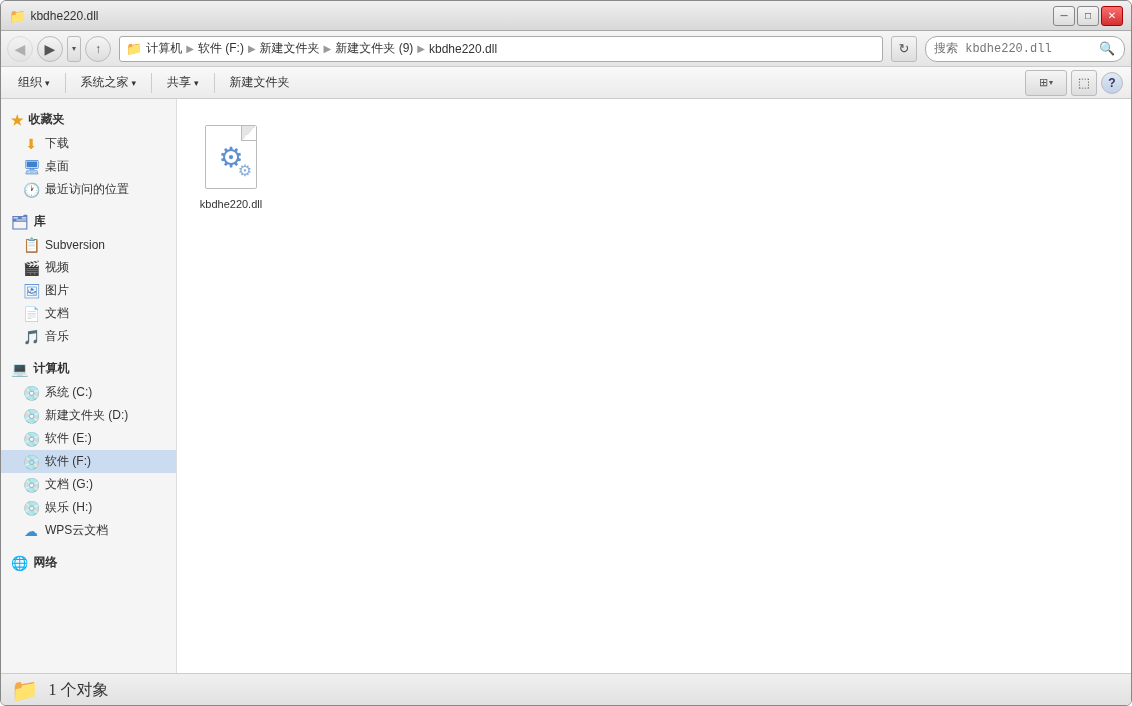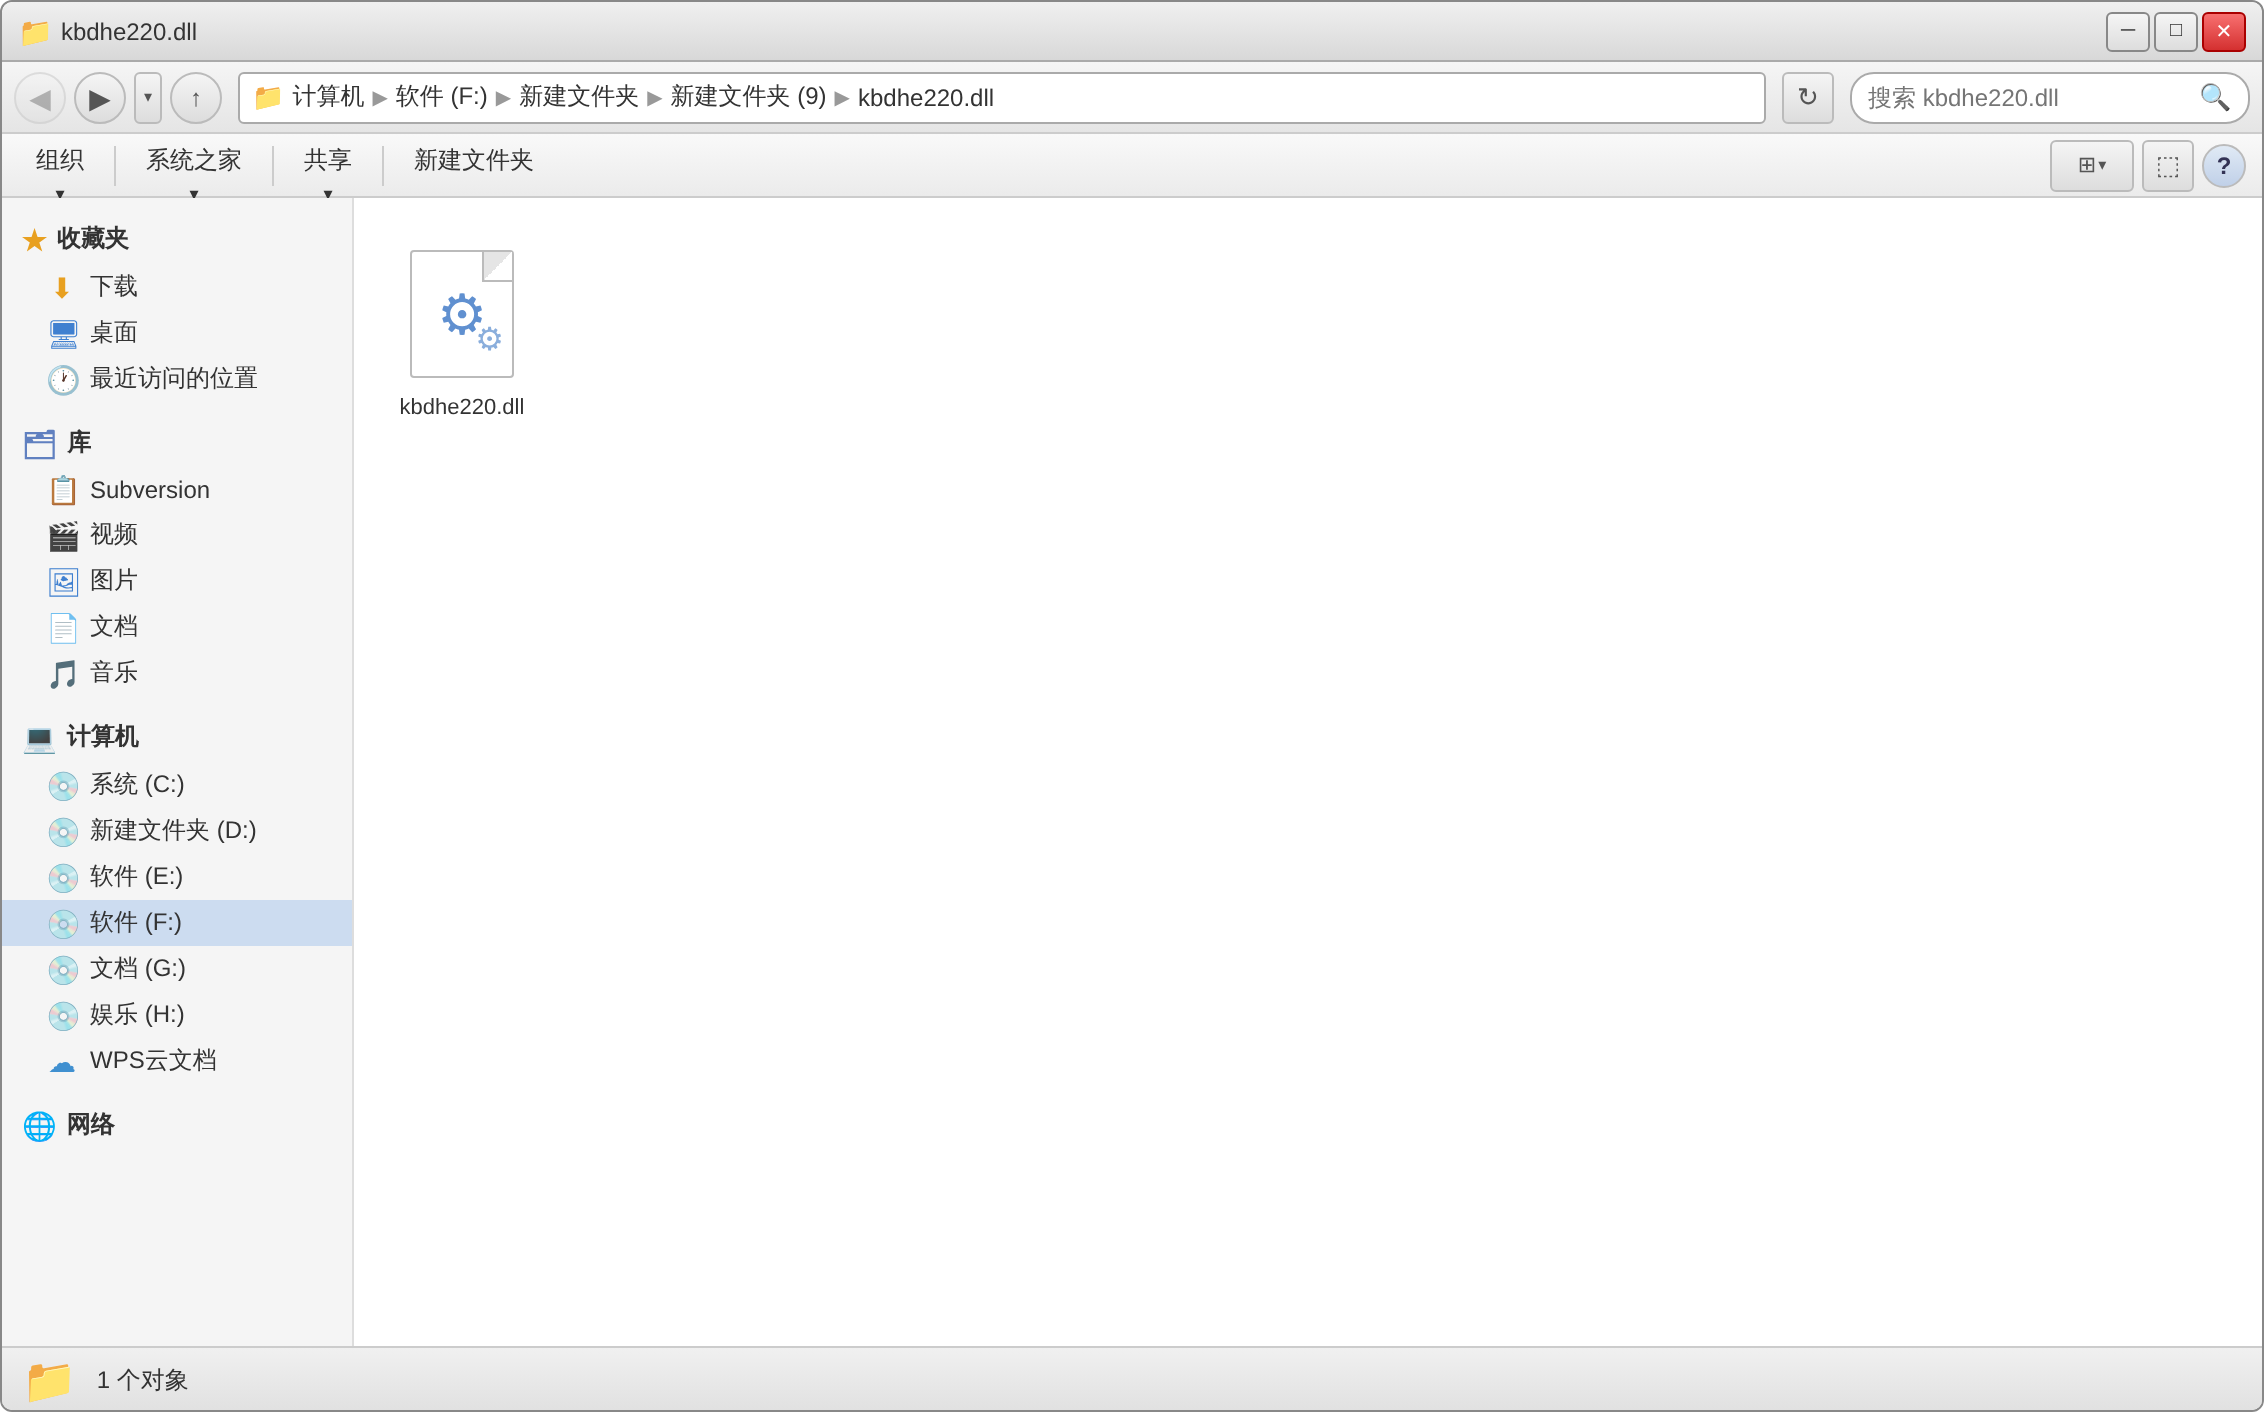--- a/index.html
+++ b/index.html
@@ -135,20 +135,21 @@
       gap: 4px;
     }
     .search-bar input {
       border: none;
       outline: none;
       font-size: 12px;
       color: #999;
       background: transparent;
       flex: 1;
       width: 100%;
+      font-family: Liberation Mono, monospace;
     }
     .search-icon { color: #999; font-size: 13px; }
 
     
     .toolbar {
       height: 32px;
       background: linear-gradient(to bottom, #f9f9f9, #ebebeb);
       border-bottom: 1px solid #ccc;
       display: flex;
       align-items: center;
@@ -160,21 +161,20 @@
       padding: 0 8px;
       border: 1px solid transparent;
       border-radius: 3px;
       background: transparent;
       cursor: pointer;
       font-size: 12px;
       color: #333;
       display: flex;
       align-items: center;
       gap: 3px;
-      flex-direction: column;
     }
     .toolbar-sep { width: 1px; height: 20px; background: #ccc; margin: 0 4px; }
     .toolbar-right {
       margin-left: auto;
       display: flex;
       align-items: center;
       gap: 4px;
     }
     .view-btn {
       width: 26px;
@@ -334,22 +334,23 @@
       display: flex;
       align-items: center;
       padding: 0 10px;
       gap: 10px;
     }
     .status-folder-icon {
       font-size: 22px;
       color: #e8a020;
     }
     .status-text {
-      font-size: 12px;
-      color: #333;
+      font-size: 16px;
+      color: #333;
+      font-family: Liberation Serif, serif;
     }
 
     
     ::-webkit-scrollbar { width: 8px; height: 8px; }
     ::-webkit-scrollbar-track { background: #f0f0f0; }
     ::-webkit-scrollbar-thumb { background: #bbb; border-radius: 4px; }
   </style>
 </head>
 <body>
 

